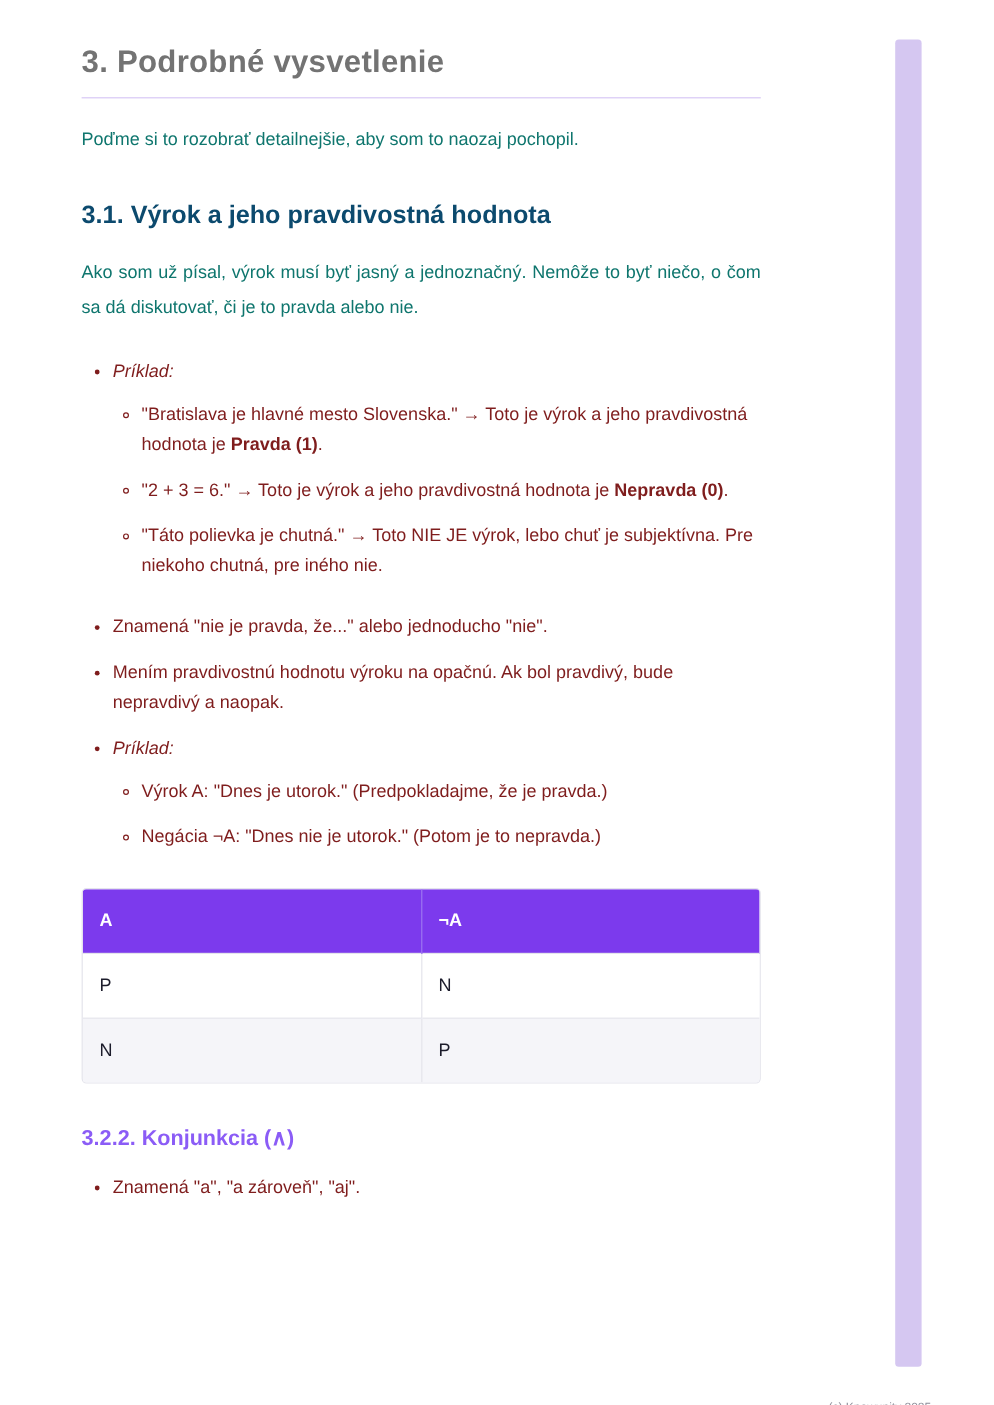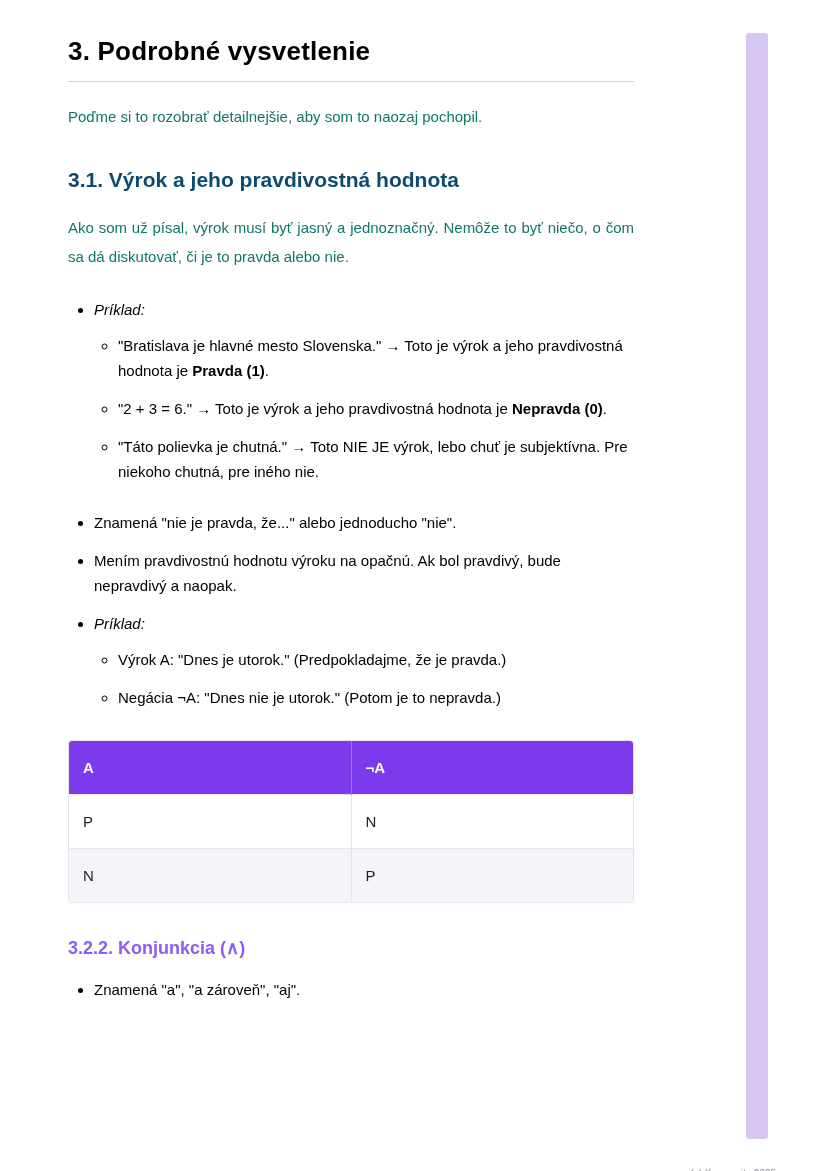--- a/index.html
+++ b/index.html
@@ -31,21 +31,21 @@
     top: 36px;
     width: 566px;
     color: #1c1c2b;
     z-index: 2;
   }
   h1.doc-title {
     margin: 0 0 20px 0;
     padding-bottom: 14px;
     font-size: 26px;
     font-weight: 700;
-    color: #000000;
+    color: #737373;
     border-bottom: 1px solid #d8c7f5;
     letter-spacing: 0.2px;
   }
   p.body-text {
     margin: 0 0 26px 0;
     font-size: 15px;
     line-height: 29px;
     color: #0f766e;
     text-align: justify;
   }
@@ -64,21 +64,21 @@
   }
   ul.bullet-list {
     margin: 0 0 26px 0;
     padding-left: 26px;
     list-style-type: disc;
   }
   ul.bullet-list > li {
     margin-bottom: 13px;
     font-size: 15px;
     line-height: 25px;
-    color: #000000;
+    color: #7f1d1d;
   }
   ul.sub-list {
     margin: 11px 0 0 0;
     padding-left: 24px;
     list-style-type: circle;
   }
   ul.sub-list > li {
     margin-bottom: 13px;
     font-size: 15px;
     line-height: 25px;

